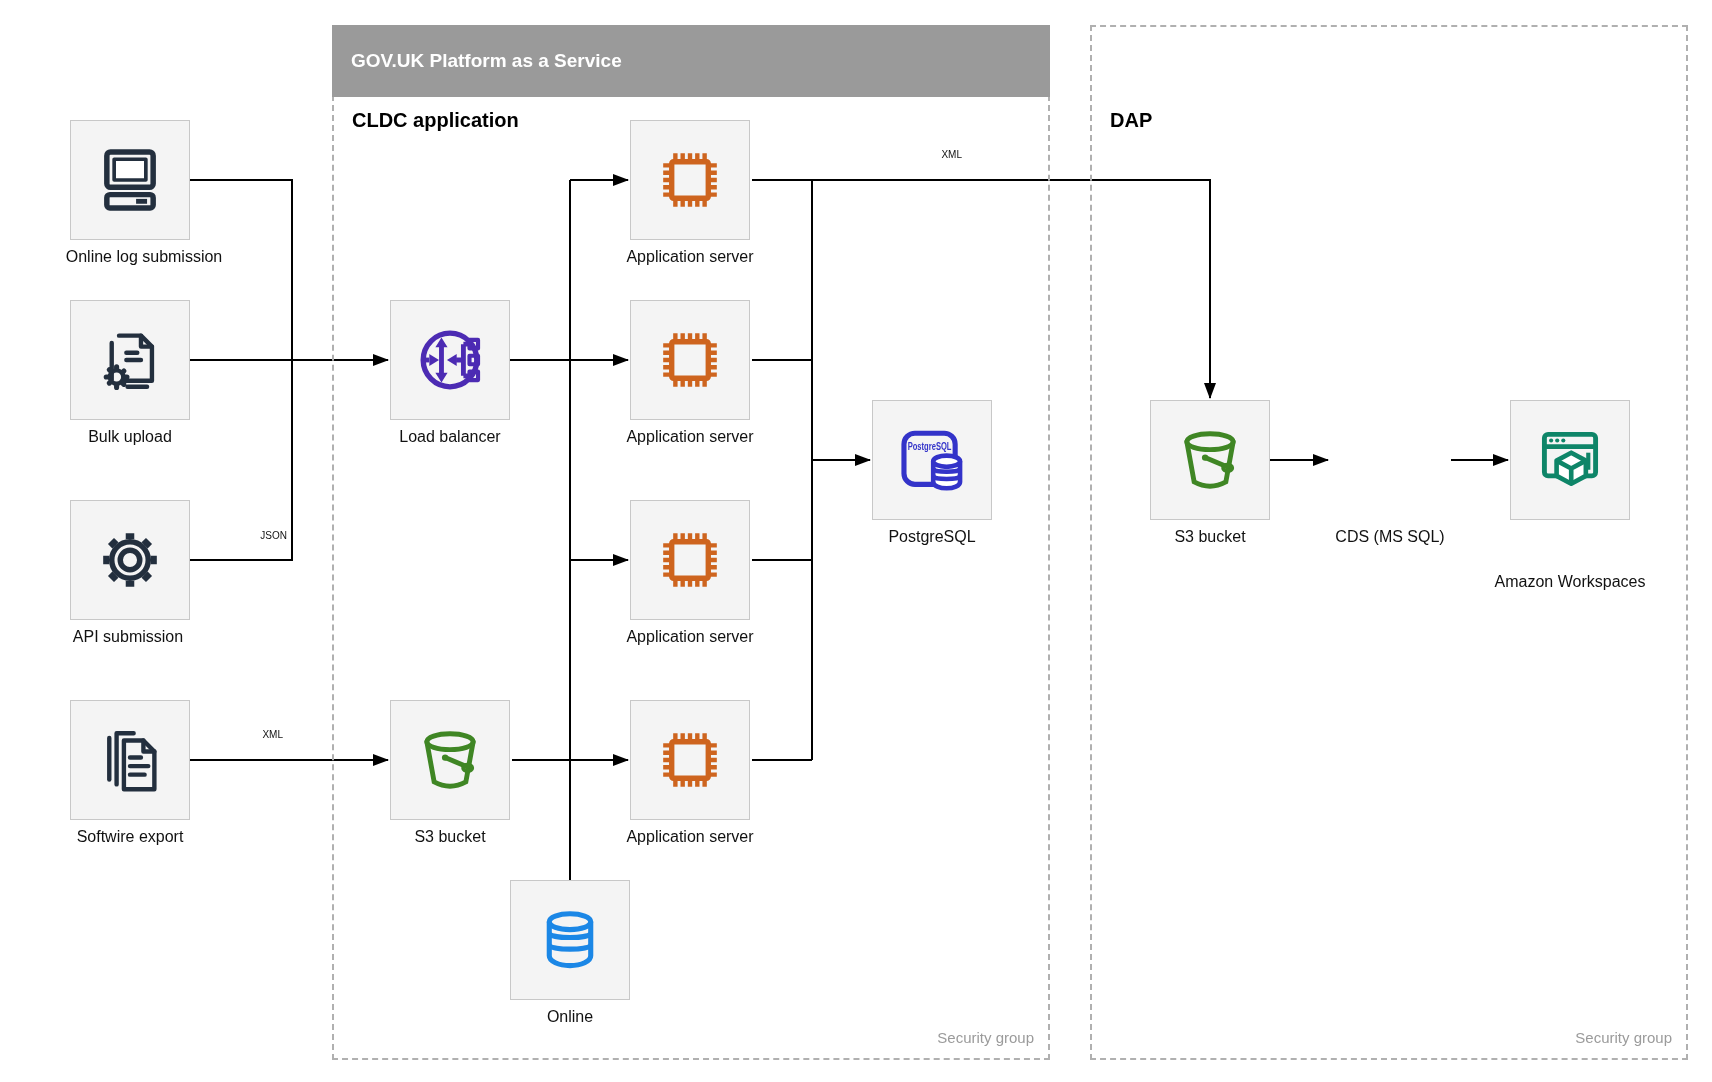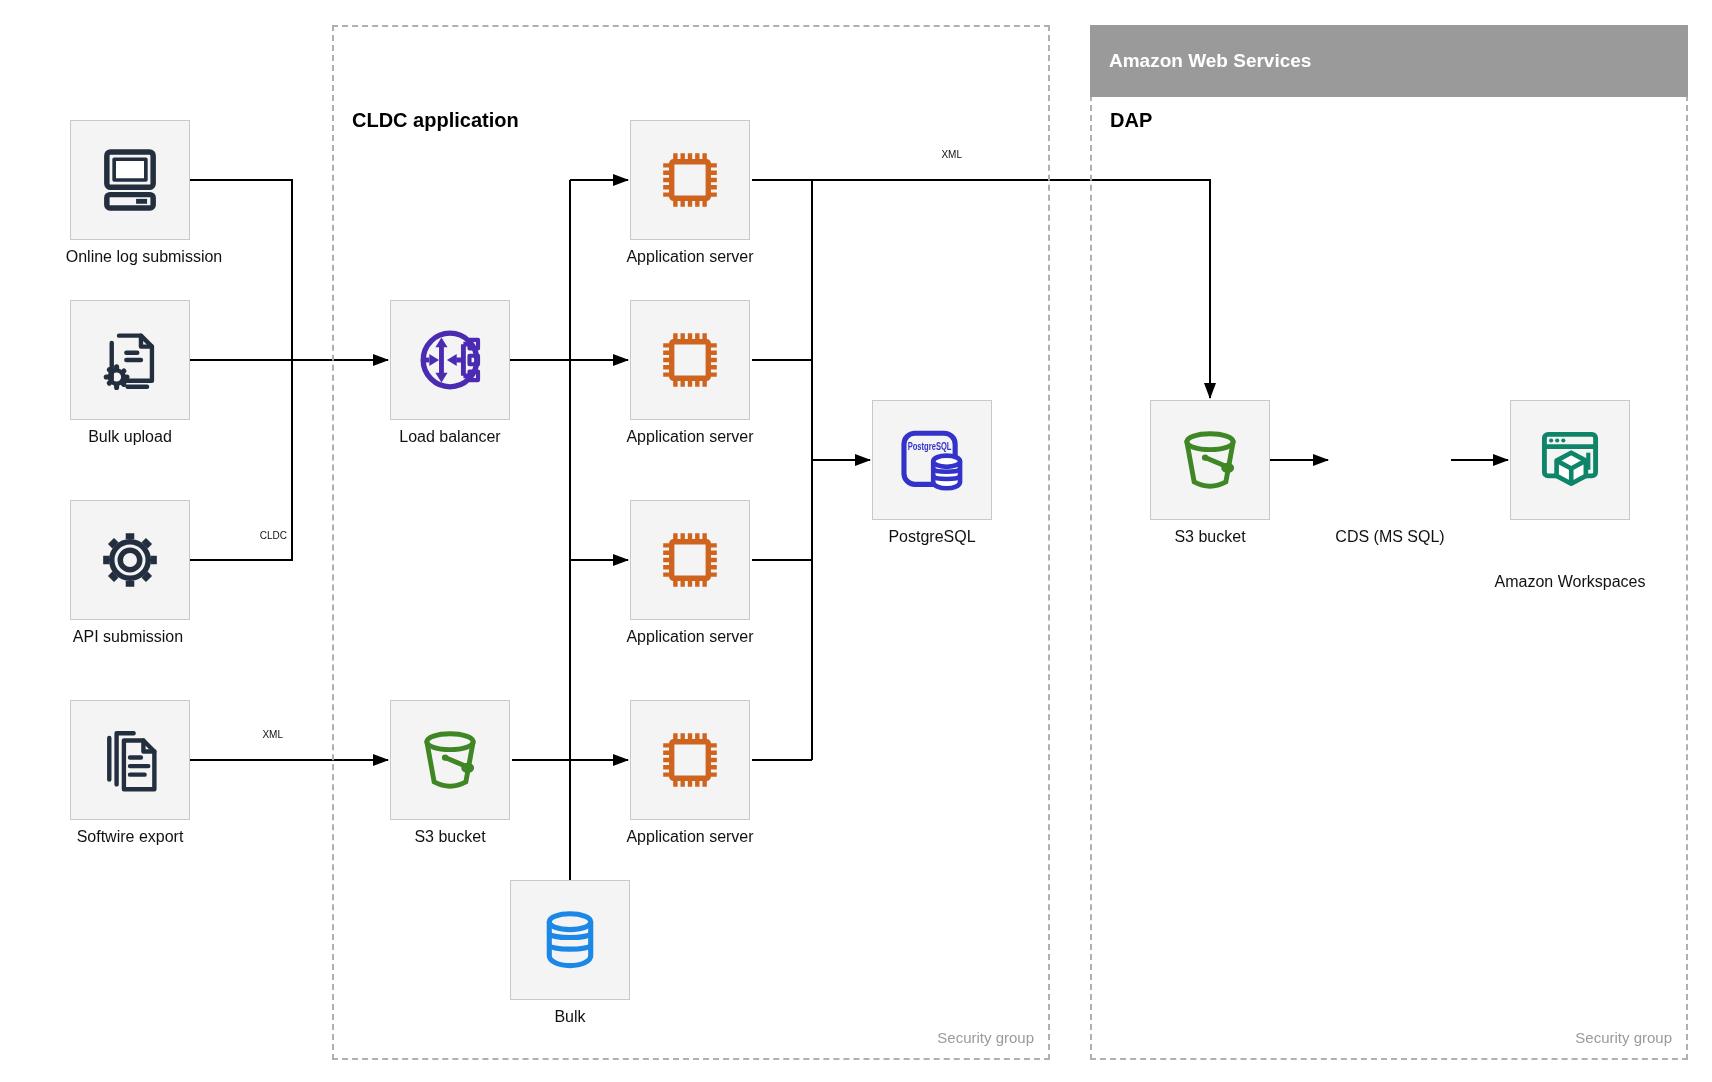--- a/index.html
+++ b/index.html
@@ -65,27 +65,27 @@
 
       <path d="M752 180 H1210 V398" marker-end="url(#arr)"></path>
 
       <path d="M1270 460 H1328" marker-end="url(#arr)"></path>
 
       <path d="M1451 460 H1508" marker-end="url(#arr)"></path>
     </g>
   </svg>
 
   <div class="container" style="left:332px;top:25px;width:718px;height:1035px;"></div>
+  <div class="container-header" style="left:332px;top:25px;width:718px;height:72px;">
+    <span>GOV.UK Platform as a Service</span>
+  </div>
   <div class="sublabel" style="left:352px;top:109px;">CLDC application</div>
   <div class="footer-label" style="left:332px;top:1029px;width:702px;">Security group</div>
 
   <div class="container" style="left:1090px;top:25px;width:598px;height:1035px;"></div>
-  <div class="container-header" style="left:1090px;top:25px;width:598px;height:72px;">
-    <span>Amazon Web Services</span>
-  </div>
   <div class="sublabel" style="left:1110px;top:109px;">DAP</div>
   <div class="footer-label" style="left:1090px;top:1029px;width:582px;">Security group</div>
 
   <div class="node" style="left:70px;top:120px;">
     <svg viewBox="0 0 64 64" class="ic-dark" fill="none" stroke="currentColor" stroke-width="4.5" stroke-linejoin="round">
       <rect x="13" y="9" width="38" height="29" rx="3"></rect>
       <rect x="19" y="15" width="26" height="17" fill="#fff" stroke-width="3"></rect>
       <rect x="13" y="44" width="38" height="11" rx="2.5"></rect>
       <rect x="37" y="47.5" width="9" height="4" fill="currentColor" stroke="none"></rect>
     </svg>
@@ -160,21 +160,21 @@
   <div class="node-label" style="left:330px;top:828px;">S3 bucket</div>
 
   <div class="node" style="left:510px;top:880px;">
     <svg viewBox="0 0 64 64" class="ic-blue" fill="none" stroke="currentColor" stroke-width="4.2">
       <path d="M15 17 V45 c0 4.5 7.6 8 17 8 s17 -3.5 17 -8 V17"></path>
       <ellipse cx="32" cy="17" rx="17" ry="6.5"></ellipse>
       <path d="M15 27 c3 4 31 4 34 0"></path>
       <path d="M15 36.5 c3 4 31 4 34 0"></path>
     </svg>
   </div>
-  <div class="node-label" style="left:450px;top:1008px;">Bulk</div>
+  <div class="node-label" style="left:450px;top:1008px;">Online</div>
 
   <div class="node" style="left:630px;top:120px;">
     <svg viewBox="0 0 64 64" class="ic-orange" fill="none" stroke="currentColor">
       <rect x="17" y="17" width="30" height="30" rx="1.5" stroke-width="4.4"></rect>
       <g stroke-width="3.6">
         <path d="M20 10 v7 M26 10 v7 M32 10 v7 M38 10 v7 M44 10 v7"></path>
         <path d="M20 47 v7 M26 47 v7 M32 47 v7 M38 47 v7 M44 47 v7"></path>
         <path d="M10 20 h7 M10 26 h7 M10 32 h7 M10 38 h7 M10 44 h7"></path>
         <path d="M47 20 h7 M47 26 h7 M47 32 h7 M47 38 h7 M47 44 h7"></path>
       </g>
@@ -257,17 +257,17 @@
       <circle cx="26.5" cy="16" r="1.7" fill="currentColor" stroke="none"></circle>
       <path d="M47 26 V40" stroke-width="3.4"></path>
       <g stroke-width="3.8">
         <path d="M33 26 L45 32.5 V45 L33 51.5 L21 45 V32.5 Z" fill="#fff"></path>
         <path d="M21 32.5 L33 39 L45 32.5 M33 39 V51.5"></path>
       </g>
     </svg>
   </div>
   <div class="node-label" style="left:1450px;top:528px;margin-top:45px;">Amazon Workspaces</div>
 
-  <div class="edge-label" style="left:197px;top:530px;">CLDC</div>
+  <div class="edge-label" style="left:197px;top:530px;">JSON</div>
   <div class="edge-label" style="left:193px;top:729px;">XML</div>
   <div class="edge-label" style="left:872px;top:149px;">XML</div>
 
 </div>
 
 </body></html>

